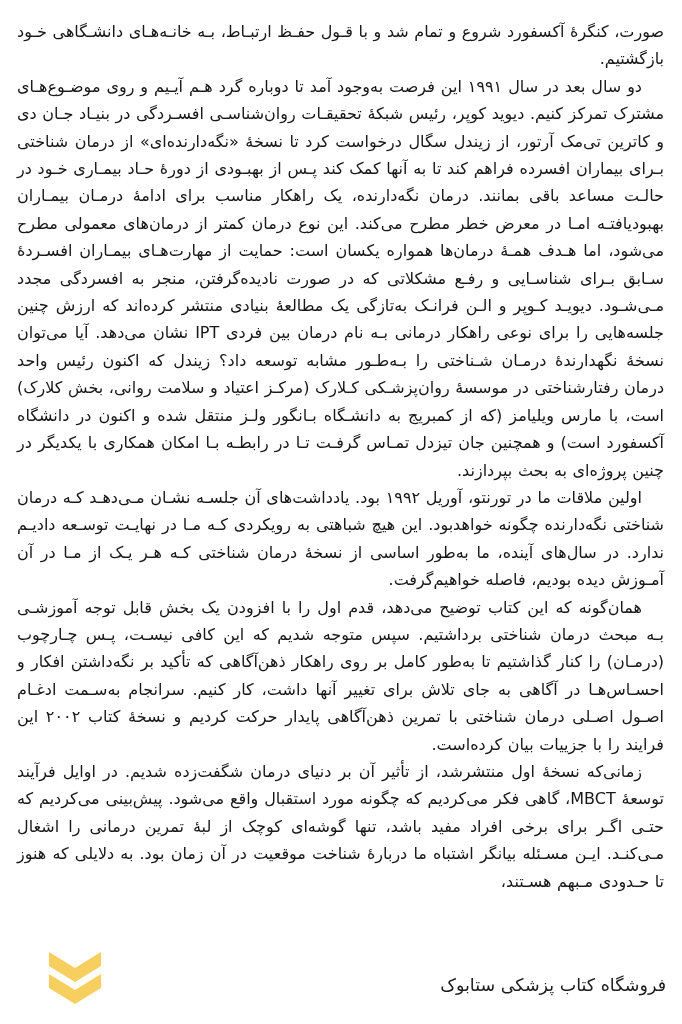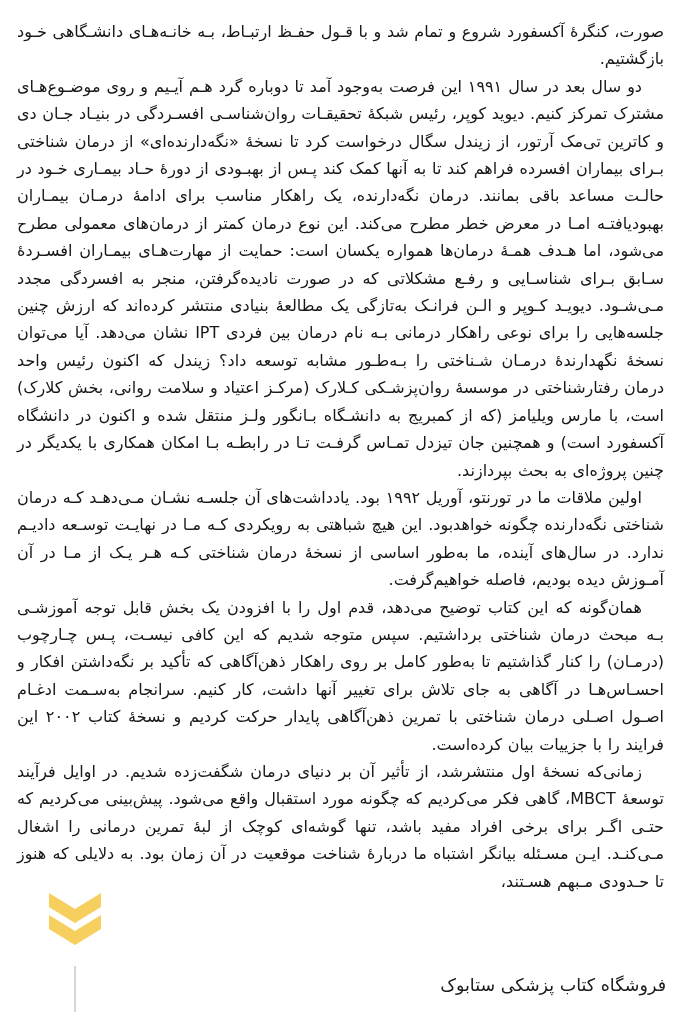--- a/index.html
+++ b/index.html
@@ -49,21 +49,20 @@
 
   
   #promo-banner {
     position: absolute;
     left: 0;
     right: 0;
     bottom: 0;
     height: 76px;
     background: #ffffff;
     display: flex;
-    align-items: center;
     justify-content: space-between;
     padding: 0 16px 0 0;
     box-sizing: border-box;
     direction: rtl;
   }
 
   
   .promo-text-block {
     display: flex;
     flex-direction: column;

